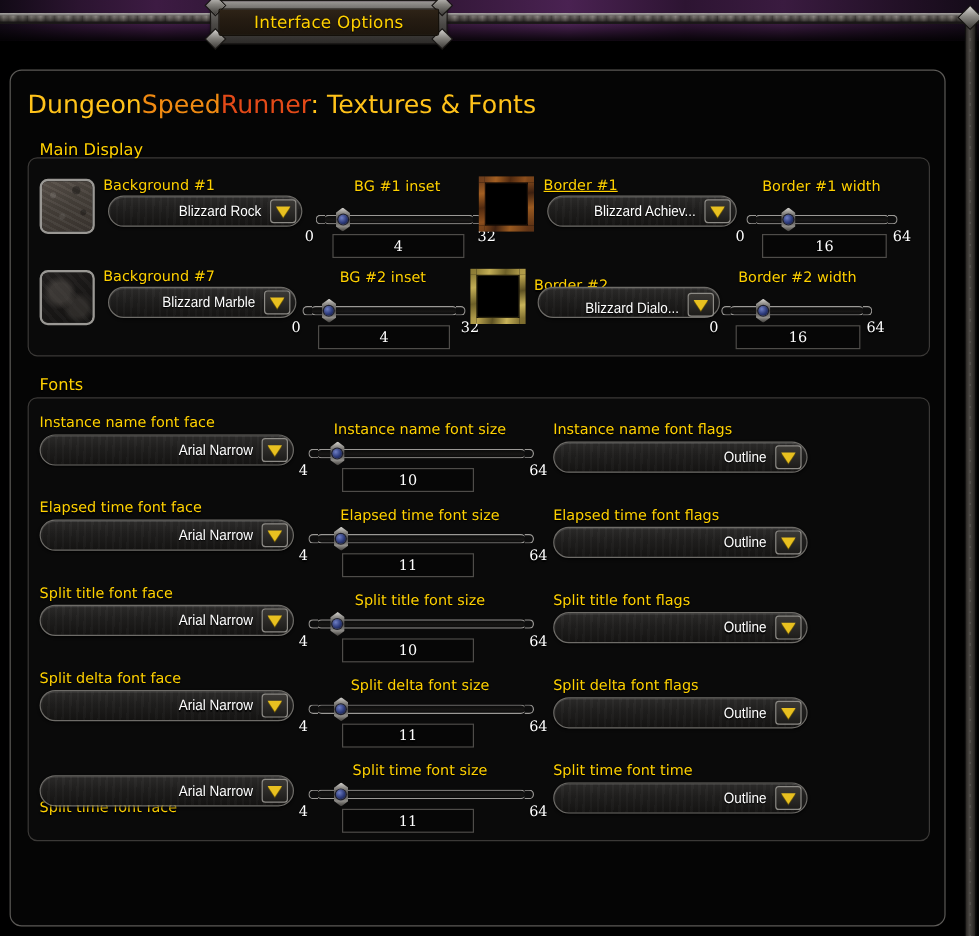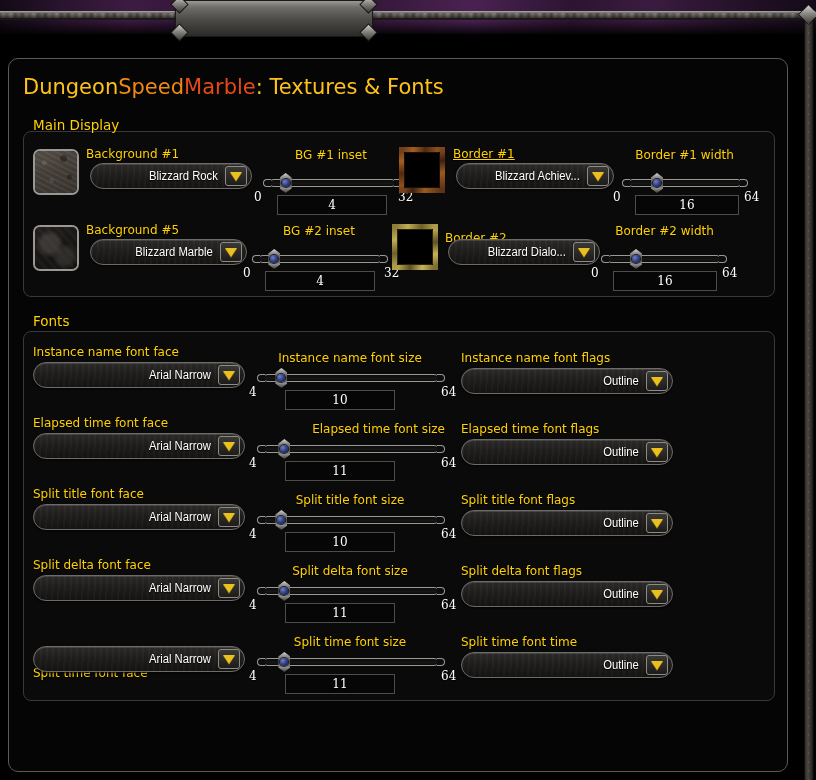--- a/index.html
+++ b/index.html
@@ -331,30 +331,33 @@
 
 <div class="backdrop"></div>
 <div class="divider-bar"></div>
 
 <div class="tab-wrap">
   <div class="tab-frame">
     <div class="rivet tl"></div>
     <div class="rivet tr"></div>
     <div class="rivet bl"></div>
     <div class="rivet br"></div>
+    <div class="tab-inner">
+      <span class="tab-label">Interface Options</span>
+    </div>
   </div>
 </div>
 
 <div class="corner-knob"></div>
 <div class="right-edge"></div>
 
 <div class="panel">
 
   <div class="page-title">
-    <span class="t1">Dungeon</span><span class="t2">Speed</span><span class="t3">Marble</span><span class="t4">: Textures &amp; Fonts</span>
+    <span class="t1">Dungeon</span><span class="t2">Speed</span><span class="t3">Runner</span><span class="t4">: Textures &amp; Fonts</span>
   </div>
 
   <div class="group-label" style="left:24px; top:58px;">Main Display</div>
   <div class="group-box" style="left:14px; top:72px; width:752px; height:166px;"></div>
 
   <div class="swatch" style="left:24px; top:90px;">
     <div class="swatch-in tex-rock"></div>
   </div>
   <div class="opt-label" style="left:77px; top:88px;">Background #1</div>
   <div class="dropdown" style="left:81px; top:104px; width:162px;">
@@ -391,42 +394,42 @@
     <div class="slider-cap r"></div>
     <div class="slider-thumb" style="left:25%;"></div>
   </div>
   <div class="slider-min" style="left:604px; top:131px;">0</div>
   <div class="slider-max" style="left:735px; top:131px;">64</div>
   <div class="value-box" style="left:626px; top:136px; width:104px;">16</div>
 
   <div class="swatch" style="left:24px; top:166px;">
     <div class="swatch-in tex-marble"></div>
   </div>
-  <div class="opt-label" style="left:77px; top:164px;">Background #5</div>
+  <div class="opt-label" style="left:77px; top:164px;">Background #7</div>
   <div class="dropdown" style="left:81px; top:180px; width:157px;">
     <span class="dd-text">Blizzard Marble</span>
     <span class="dd-btn">
         <i class="dd-arrow"></i>
       </span>
   </div>
 
   <div class="opt-label center" style="left:250px; top:165px; width:120px;">BG #2 inset</div>
   <div class="slider" style="left:250px; top:193px; width:122px;">
     <div class="slider-track"></div>
     <div class="slider-cap l"></div>
     <div class="slider-cap r"></div>
     <div class="slider-thumb" style="left:12.5%;"></div>
   </div>
   <div class="slider-min" style="left:234px; top:207px;">0</div>
   <div class="slider-max" style="left:375px; top:207px;">32</div>
   <div class="value-box" style="left:256px; top:212px; width:110px;">4</div>
 
   <div class="swatch tex-border2" style="left:383px; top:165px;"></div>
   <div class="opt-label" style="left:436px; top:172px;">Border #2</div>
-  <div class="dropdown" style="left:439px; top:180px; width:152px;">
+  <div class="dropdown" style="left:439px; top:180px; width:152px;align-items:flex-end;">
     <span class="dd-text">Blizzard Dialo...</span>
     <span class="dd-btn">
         <i class="dd-arrow"></i>
       </span>
   </div>
 
   <div class="opt-label center" style="left:583px; top:165px; width:145px;">Border #2 width</div>
   <div class="slider" style="left:599px; top:193px; width:112px;">
     <div class="slider-track"></div>
     <div class="slider-cap l"></div>
@@ -465,21 +468,21 @@
           <i class="dd-arrow"></i>
         </span>
       </div>
       <div class="opt-label" style="left:24px; top:357px;">Elapsed time font face</div>
       <div class="dropdown" style="left:24px; top:374px; width:212px;">
         <span class="dd-text">Arial Narrow</span>
         <span class="dd-btn">
           <i class="dd-arrow"></i>
         </span>
       </div>
-      <div class="opt-label center" style="left:246px; top:363px; width:190px;text-align:right;">Elapsed time font size</div>
+      <div class="opt-label center" style="left:246px; top:363px; width:190px;">Elapsed time font size</div>
       <div class="slider" style="left:255px; top:383px; width:174px;">
         <div class="slider-track"></div>
         <div class="slider-cap l"></div>
         <div class="slider-cap r"></div>
         <div class="slider-thumb" style="left:11.7%;"></div>
       </div>
       <div class="slider-min" style="left:240px; top:397px;">4</div>
       <div class="slider-max" style="left:432px; top:397px;">64</div>
       <div class="value-box" style="left:276px; top:402px; width:110px;">11</div>
       <div class="opt-label" style="left:452px; top:363px;">Elapsed time font flags</div>

